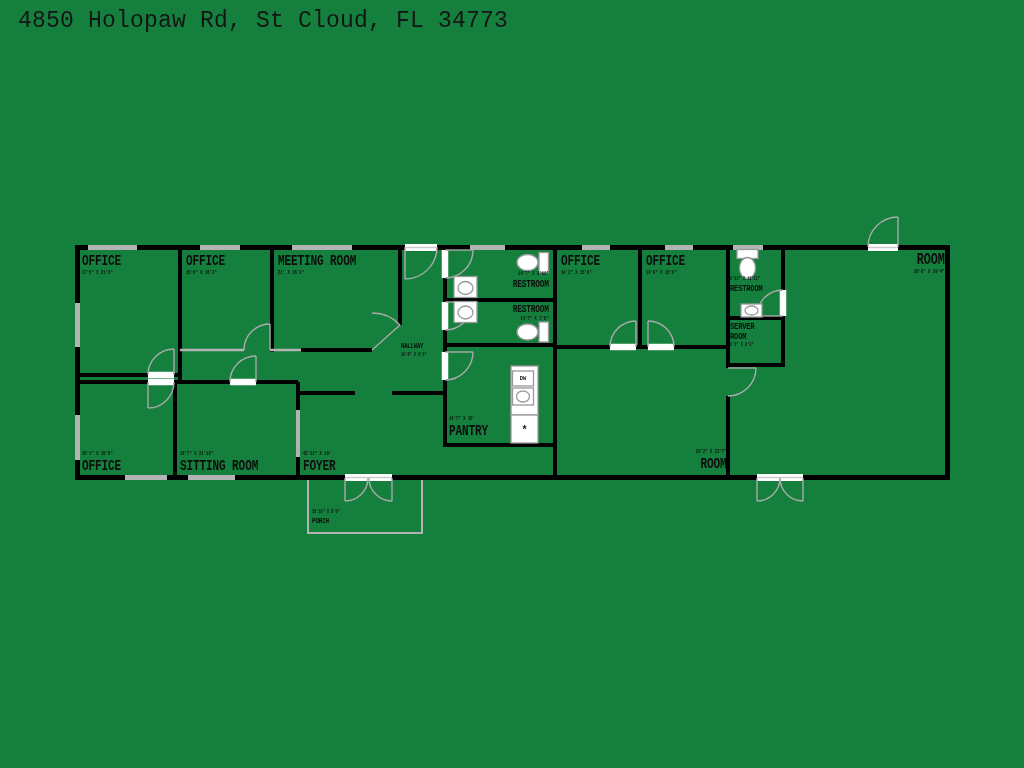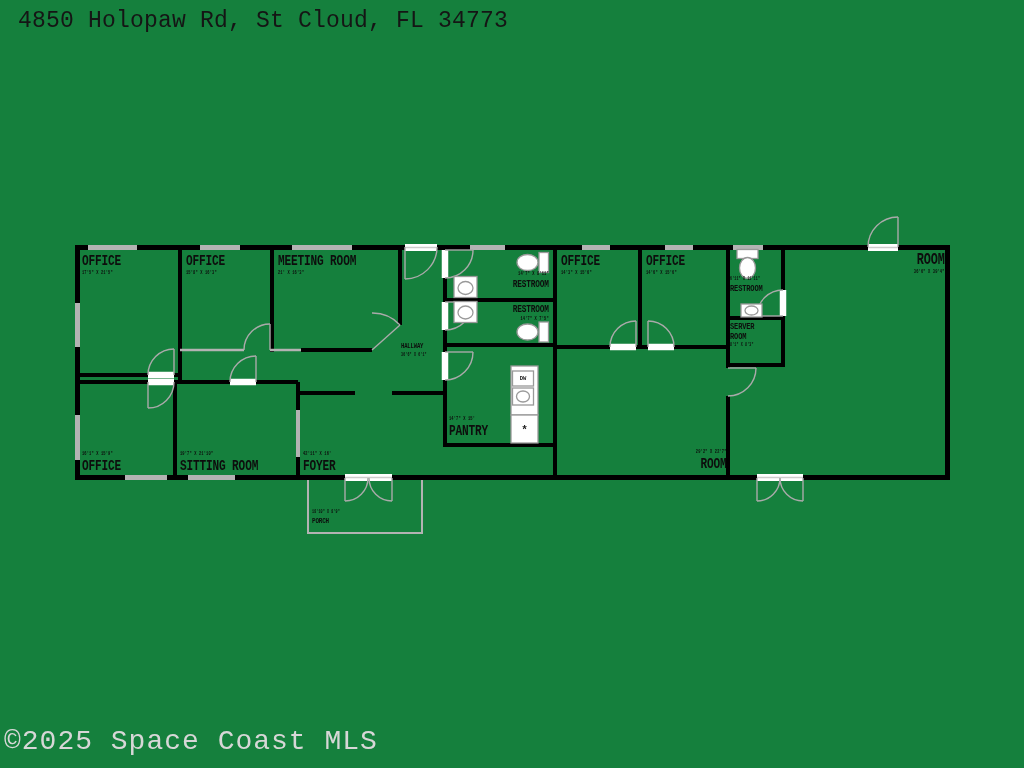--- a/index.html
+++ b/index.html
@@ -250,14 +250,13 @@
     <div class="rn">ROOM</div>
   </div>
   <div class="lbl s8 d45" style="left:312px;top:510px;">
     <div class="rd above">18'10" X 8'9"</div>
     <div class="rn">PORCH</div>
   </div>
 
   <div class="app-lbl" style="left:512px;top:375px;width:22px;font-size:5.5px;">DW</div>
   <div class="app-lbl" style="left:511px;top:424px;width:27px;font-size:11px;">*</div>
 
-  <div id="watermark">©2025 Space Coast MLS</div>
 </div>
 
 </body></html>

